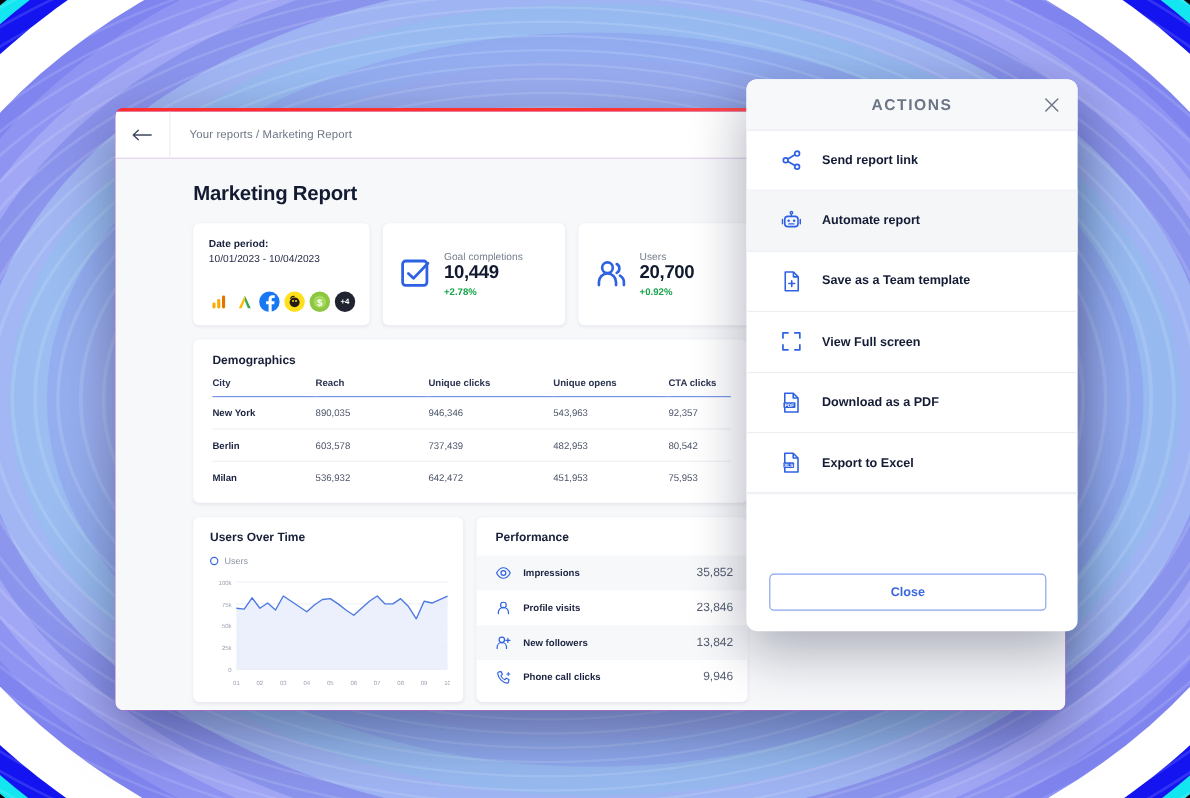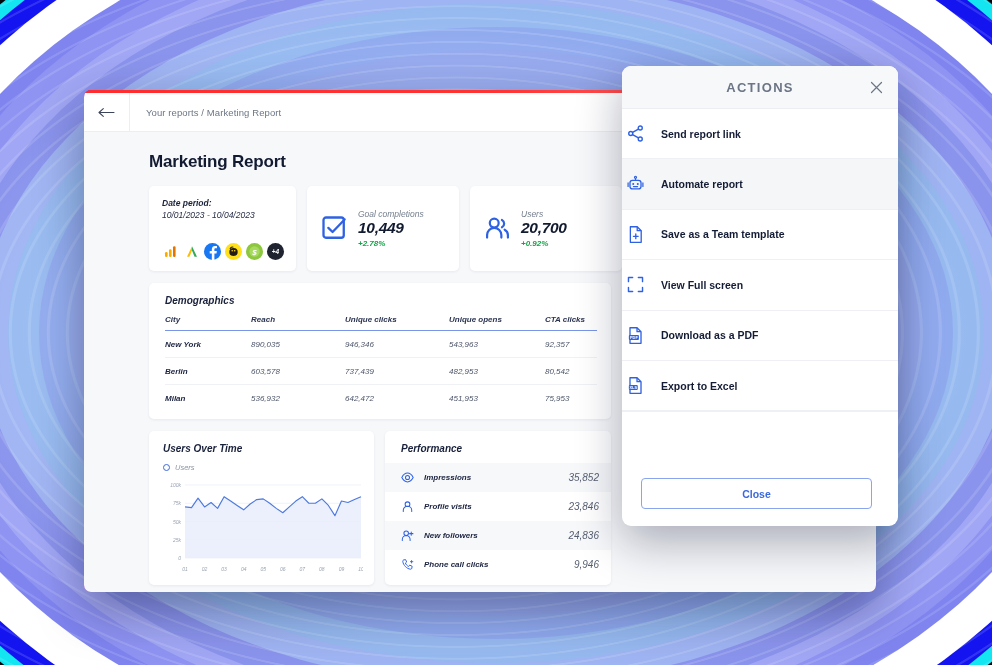--- a/index.html
+++ b/index.html
@@ -46,21 +46,21 @@
         rgba(255,255,255,0.00) 11px,
         rgba(255,255,255,0.00) 19px);
     mix-blend-mode: screen;
     opacity: .75;
     pointer-events: none;
   }
 
   
   #app-window {
     position: absolute;
-    left: 84px; top: 90px;
+    left: 96px; top: 90px;
     width: 792px; height: 502px;
     background: #a21caf;
     border-radius: 7px;
     box-shadow: 0 18px 48px rgba(10,14,50,0.40);
     overflow: hidden;
   }
   #top-strip {
     height: 3px; width: 100%;
     background: linear-gradient(90deg,
       #ff2d2d 0%, #ff3333 52%, #ff4a4a 66%, #ff2d2d 100%);
@@ -95,21 +95,20 @@
     color: #131b33;
     padding: 20px 0 14px 65px;
     letter-spacing: -0.2px;
   }
   .row { display: flex; gap: 11px; padding: 0 0 0 65px; }
 
   .card {
     background: #fff;
     border-radius: 5px;
     box-shadow: 0 1px 3px rgba(25,35,80,0.07);
-    font-style: italic;
   }
 
   
   #kpi-row { margin-bottom: 12px; }
   #date-card { width: 147px; padding: 12px 11px 11px 13px; }
   .dp-label { font-size: 8.5px; font-weight: bold; color: #18203a; margin-bottom: 2px; }
   .dp-value { font-size: 8.5px; color: #1f2740; margin-bottom: 23px; }
   #source-icons { display: flex; align-items: center; gap: 4px; }
   .src { width: 17px; height: 17px; border-radius: 50%; display: flex; align-items: center; justify-content: center; }
 
@@ -187,21 +186,21 @@
     position: absolute; right: 14px; top: 50%;
     transform: translateY(-50%);
     width: 16px; height: 16px;
     display: flex; align-items: center; justify-content: center;
     cursor: pointer;
   }
   #actions-list { flex: 1; }
   .action-row {
     height: 50.4px;
     display: flex; align-items: center;
-    padding-left: 4px;
+    padding-left: 28px;
     border-bottom: 1px solid #eef0f3;
     cursor: pointer;
   }
   .action-row.hl { background: #f4f6f8; text-align: center; }
   .action-icon { width: 19px; height: 19px; flex: none; margin-right: 16px; }
   .action-label { font-size: 10.5px; font-weight: bold; color: #141c35; }
   #actions-spacer { flex: 1; border-bottom: 1px solid #eef0f3; }
   #actions-footer { padding: 14px 26px 17px 19px; flex: none; }
   #close-button {
     width: 100%; height: 31px;
@@ -419,21 +418,21 @@
           <div class="perf-value">23,846</div>
         </div>
 
         <div class="perf-row alt">
           <svg class="perf-icon" viewBox="0 0 16 16">
             <circle cx="6.4" cy="5.2" r="2.8" stroke="#2f62e3" stroke-width="1.25" fill="none"></circle>
             <path d="M1.6 14 v-1.2 a4.9 4.9 0 0 1 4.8-4.9 a4.9 4.9 0 0 1 4.8 4.9 V14" stroke="#2f62e3" stroke-width="1.25" fill="none" stroke-linecap="round"></path>
             <path d="M12.6 3.6 v4.2 M10.5 5.7 h4.2" stroke="#2f62e3" stroke-width="1.25" stroke-linecap="round"></path>
           </svg>
           <div class="perf-label">New followers</div>
-          <div class="perf-value">24,836</div>
+          <div class="perf-value">13,842</div>
         </div>
 
         <div class="perf-row">
           <svg class="perf-icon" viewBox="0 0 16 16">
             <path d="M3.2 2.4 L5.6 2 L7 4.9 L5.4 6.2 C6 8 7.6 9.7 9.4 10.4 L10.8 8.8 L13.7 10.2 L13.3 12.6
                      C13.2 13.4 12.5 13.9 11.7 13.8 C7 13.2 2.8 9 2.2 4.2 C2.1 3.3 2.5 2.6 3.2 2.4 Z" stroke="#2f62e3" stroke-width="1.2" fill="none" stroke-linejoin="round"></path>
             <path d="M11.6 4.5 h3 M13 3.1 v3" stroke="#2f62e3" stroke-width="1.1" stroke-linecap="round"></path>
           </svg>
           <div class="perf-label">Phone call clicks</div>
           <div class="perf-value">9,946</div>

